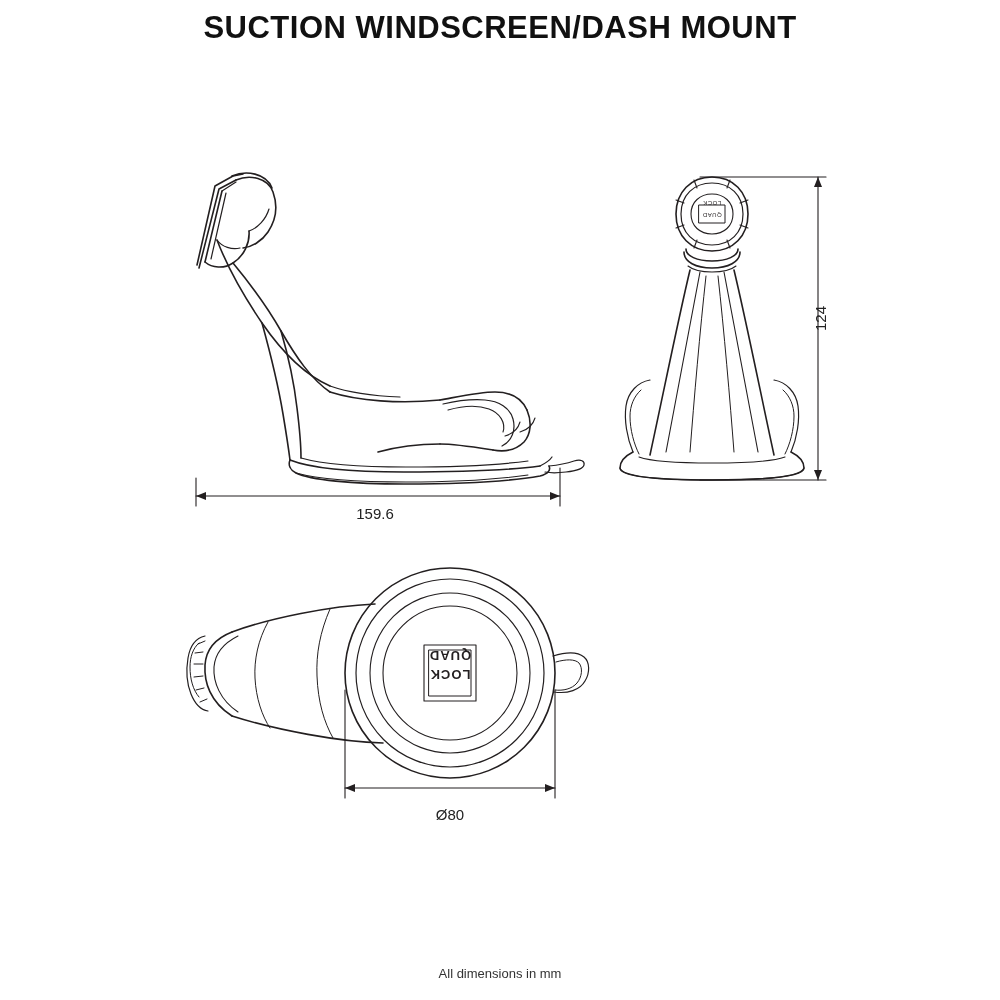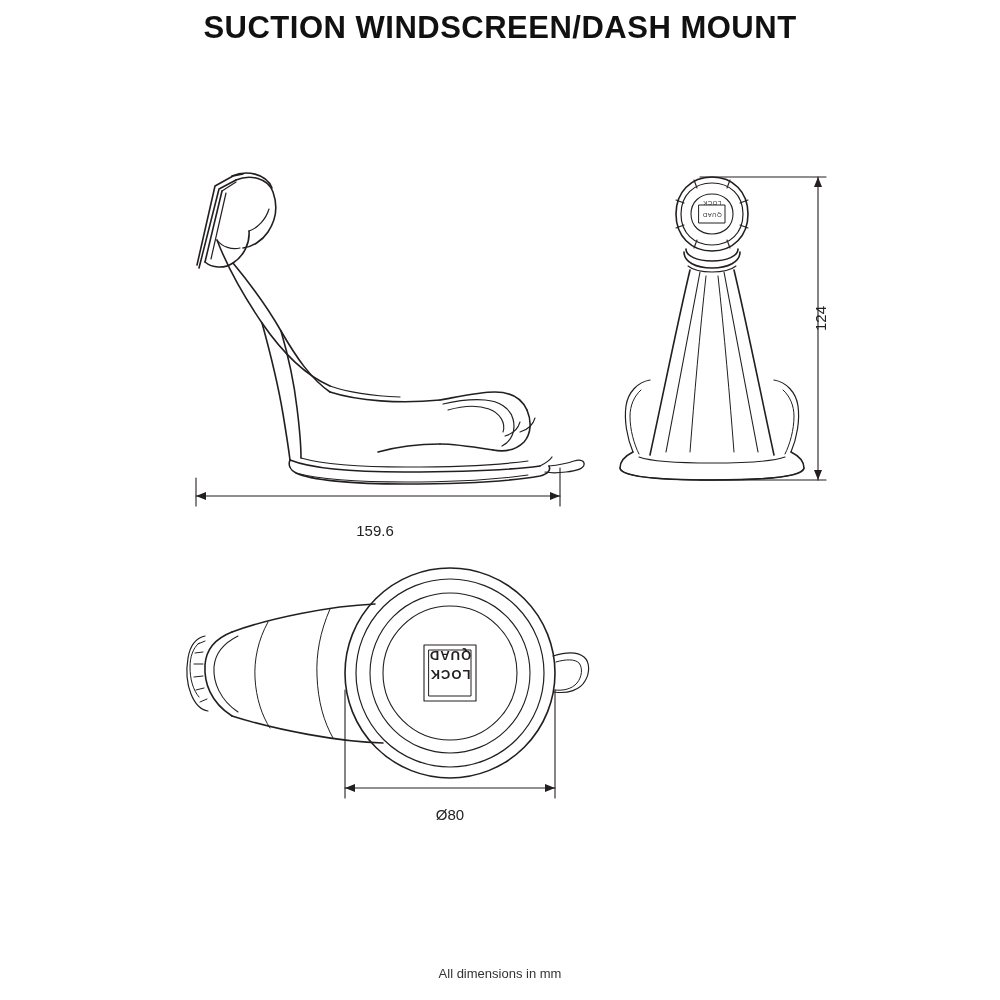--- a/index.html
+++ b/index.html
@@ -42,21 +42,21 @@
   }
   .dim-label {
     position: absolute;
     font-size: 15px;
     color: #222222;
     text-align: center;
     white-space: nowrap;
   }
   #dim-width-label {
     left: 300px;
-    top: 522px;
+    top: 505px;
     width: 150px;
   }
   #dim-height-label {
     left: 790px;
     top: 310px;
     width: 60px;
     transform: rotate(-90deg);
     transform-origin: center center;
   }
   #dim-diameter-label {

